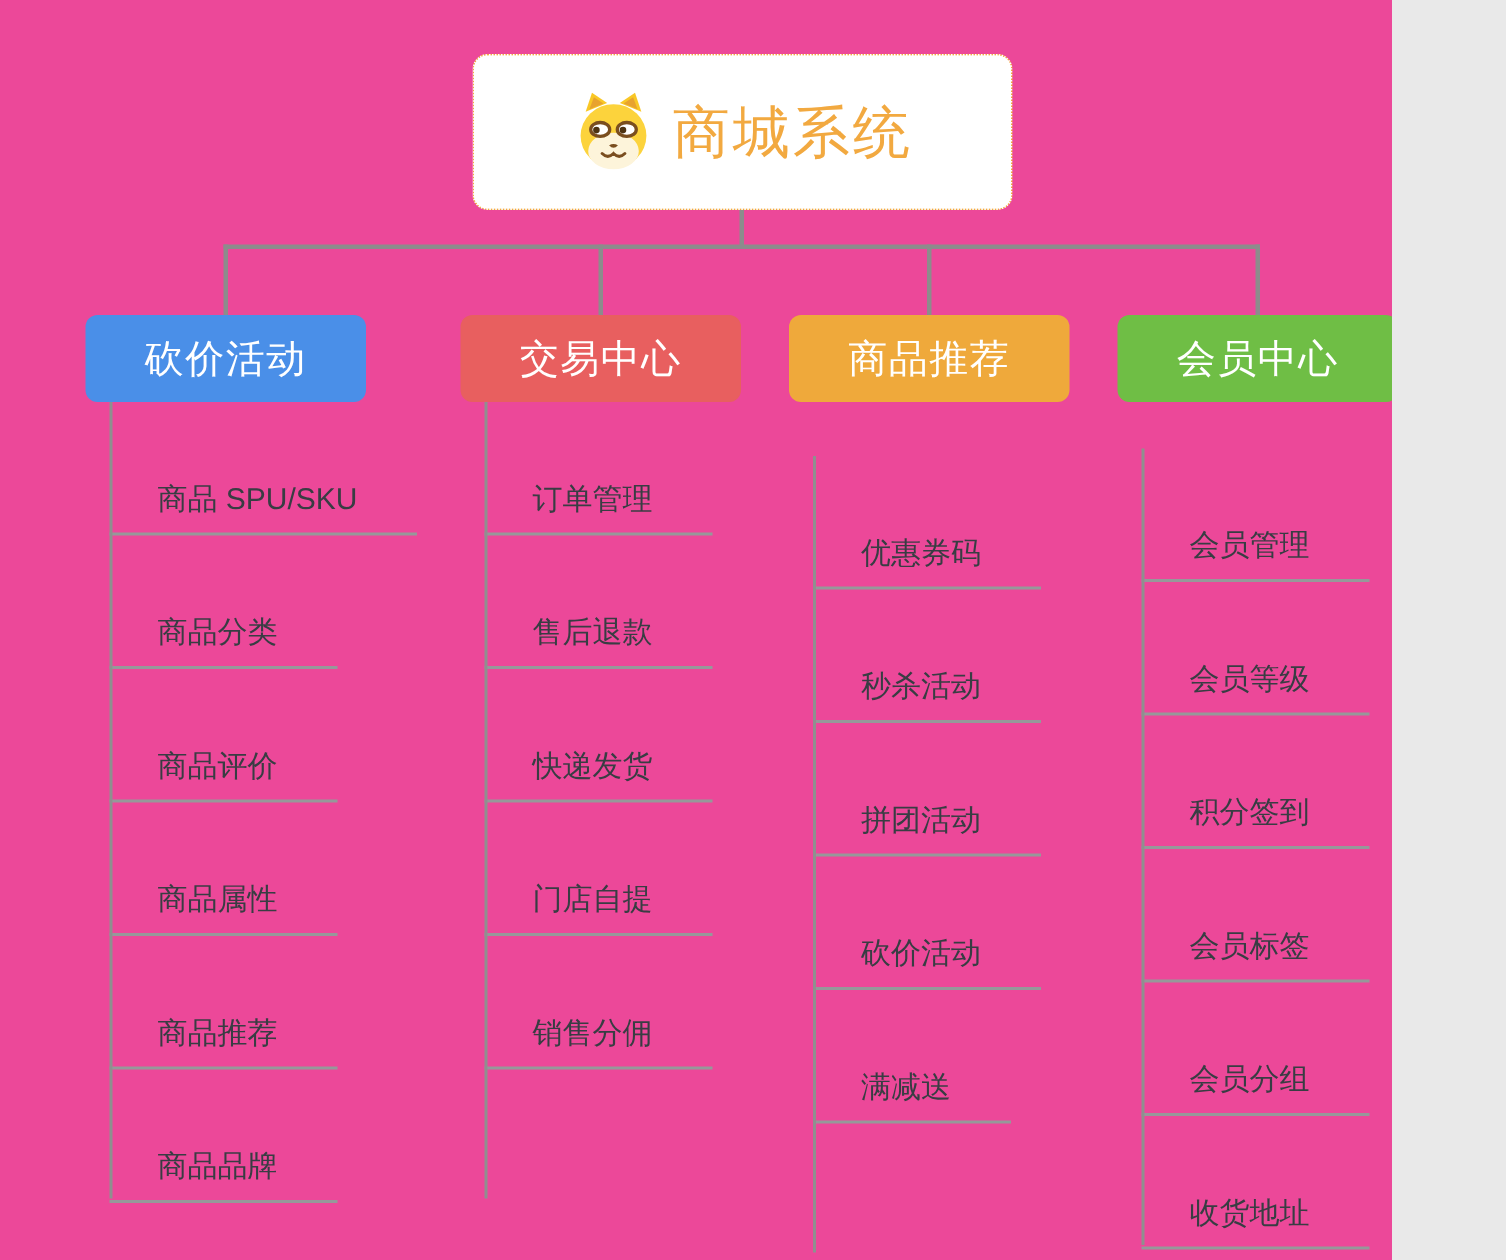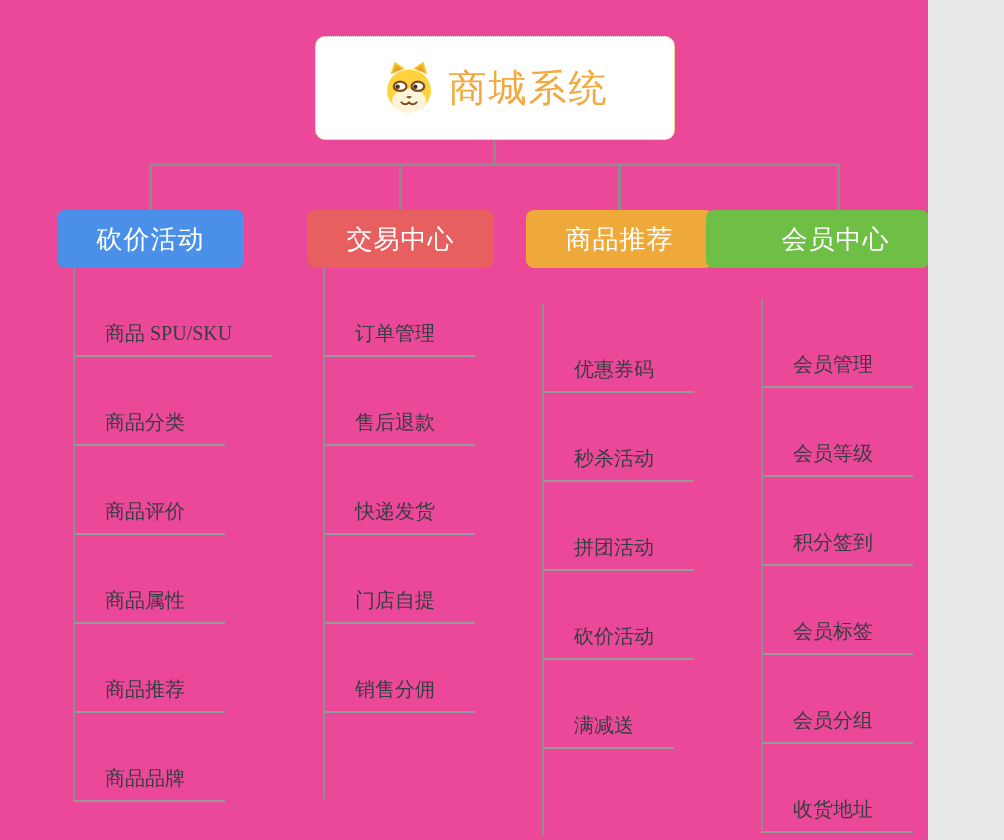--- a/index.html
+++ b/index.html
@@ -48,24 +48,24 @@
     border-radius:8px;
     display:flex;align-items:center;justify-content:center;
     color:#ffffff;
     font-size:26px;
     letter-spacing:1px;
     white-space:nowrap;
   }
   .branch-node.b0{left:57px;}
   .branch-node.b1{left:307px;}
   .branch-node.b2{left:526px;}
-  .branch-node.b3{left:706px;padding-left:36px;}
+  .branch-node.b3{left:745px;}
   
   .column{position:absolute;top:268px;}
-  .column.c0{left:73px;font-family:Liberation Serif, serif;}
+  .column.c0{left:73px;}
   .column.c1{left:323px;}
   .column.c2{left:542px;margin-top:36px;}
   .column.c3{left:761px;margin-top:31px;}
   .trunk{
     position:absolute;left:0;top:0;
     width:2px;height:531px;
     background:#8f8f8f;
   }
   .topic{
     width:fit-content;

